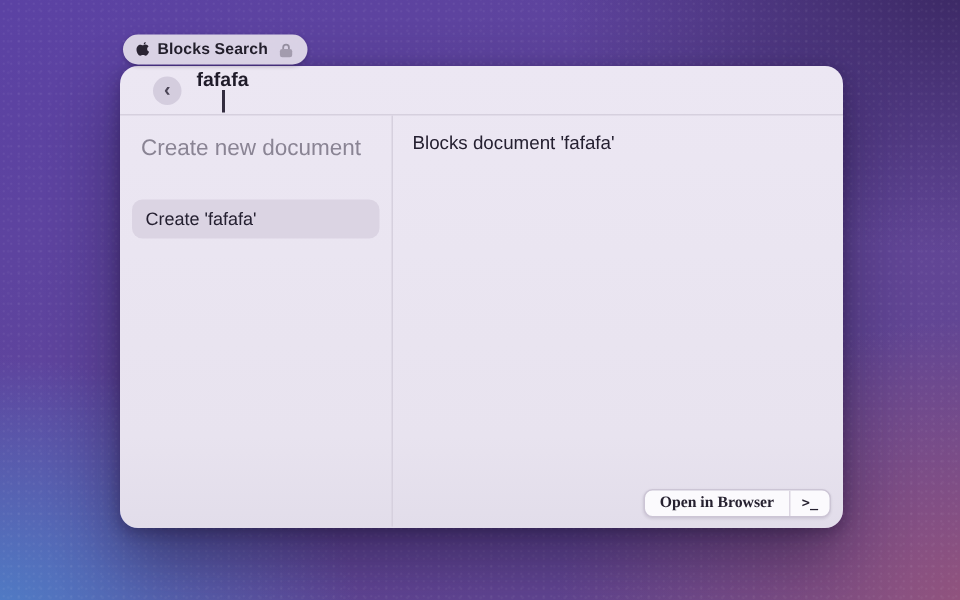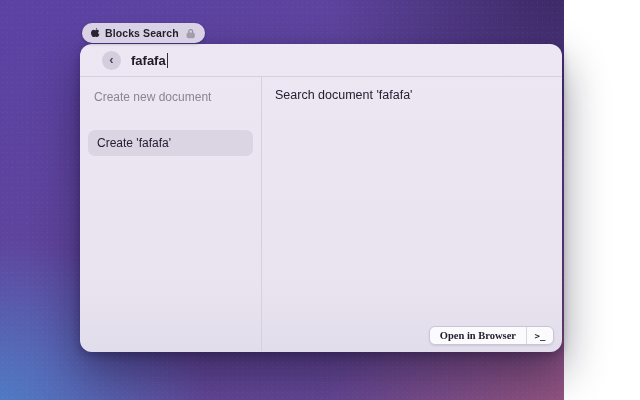--- a/index.html
+++ b/index.html
@@ -1,21 +1,21 @@
 <!DOCTYPE html>
 <html><head>
 <meta charset="utf-8">
 <style>
   * { margin: 0; padding: 0; box-sizing: border-box; }
   html, body { width: 640px; height: 400px; overflow: hidden; }
   body { font-family: "Liberation Sans", sans-serif; }
 
   .desktop {
     position: relative;
-    width: 564px; height: 400px;
+    width: 640px; height: 400px;
     background:
       radial-gradient(55% 62% at -2% 104%, #4e80c9 0%, rgba(78,128,201,0) 72%),
       radial-gradient(68% 72% at 104% 102%, #95547c 0%, rgba(149,84,124,0) 68%),
       radial-gradient(72% 78% at 102% -6%, #38265f 0%, rgba(56,38,95,0) 62%),
       linear-gradient(150deg, #5b42a4 0%, #64478f 100%);
     padding-left: 36px;
   }
   
   .desktop::after {
     content: "";
@@ -64,39 +64,39 @@
     border-radius: 50%;
     background: #d4cdde;
     display: flex; align-items: center; justify-content: center;
     color: #4b4556; font-size: 13px; font-weight: 700;
     line-height: 1; padding-bottom: 1px;
     cursor: default;
   }
   .search-text {
     display: flex; align-items: center;
     margin-left: 10px;
-    font-size: 13px; font-weight: 700; color: #1f1b29;
+    font-size: 13px; font-weight: 700; color: #1f1b29; flex-direction: column;
   }
   .caret {
     width: 1.5px; height: 15px;
     background: #332d3f;
     margin-left: 1px;
   }
 
   .content {
     display: flex;
     height: 274px;
   }
   .left-panel {
     width: 182px; flex: 0 0 182px;
     border-right: 1px solid #d6d0de;
     padding: 8px;
   }
   .section-header {
-    font-size: 12px; color: #8a8494;
+    font-size: 15px; color: #8a8494;
     padding: 5px 6px 7px 6px;
   }
   .list-item {
     margin-top: 19px;
     padding: 6px 9px;
     font-size: 12px; color: #252031;
     border-radius: 7px;
   }
   .list-item.selected { background: #dbd4e3; }
 
@@ -169,21 +169,21 @@
     </div>
 
     <div class="content">
 
       <div class="left-panel">
         <div class="section-header">Create new document</div>
         <div class="list-item selected">Create 'fafafa'</div>
       </div>
 
       <div class="right-panel">
-        <div class="detail-title">Search document 'fafafa'</div>
+        <div class="detail-title">Blocks document 'fafafa'</div>
 
         <div class="action-group">
           <div class="action-primary">Open in Browser</div>
           <div class="action-divider"></div>
           <div class="action-terminal">
             <span>&gt;_</span>
           </div>
         </div>
       </div>
 

